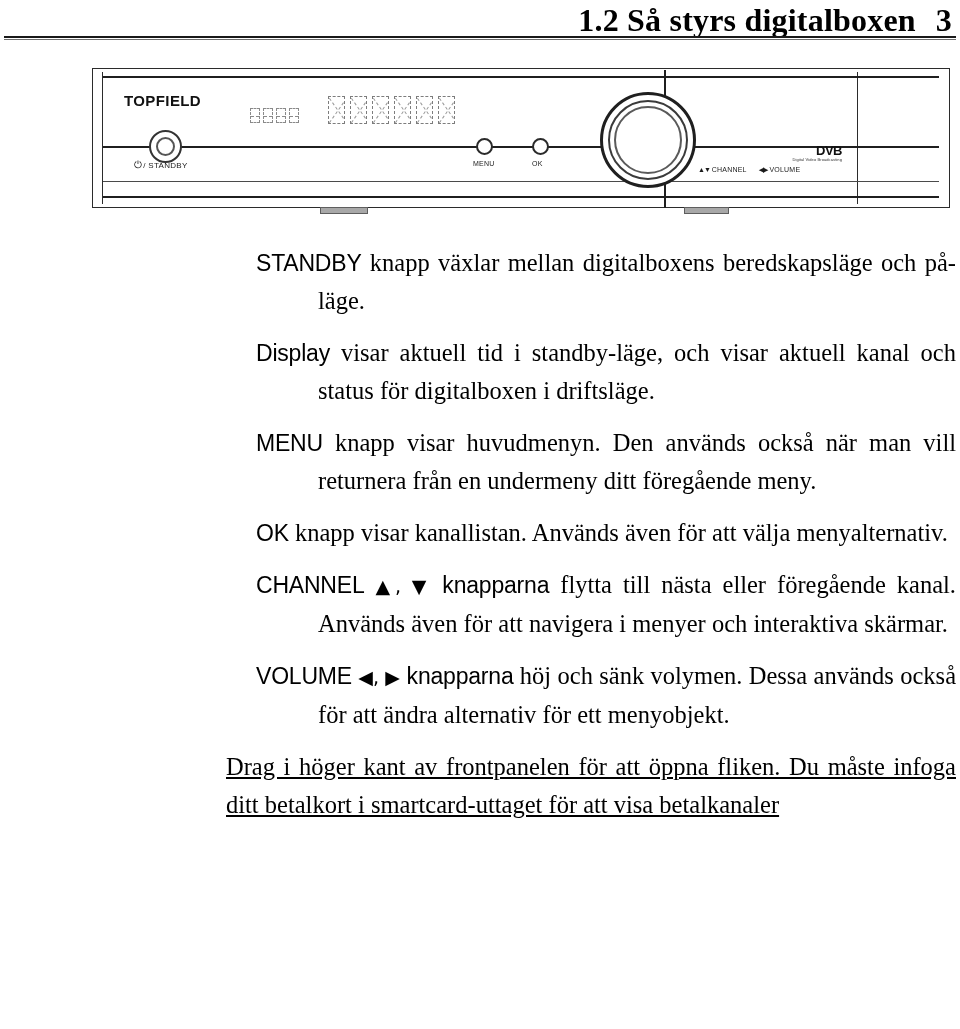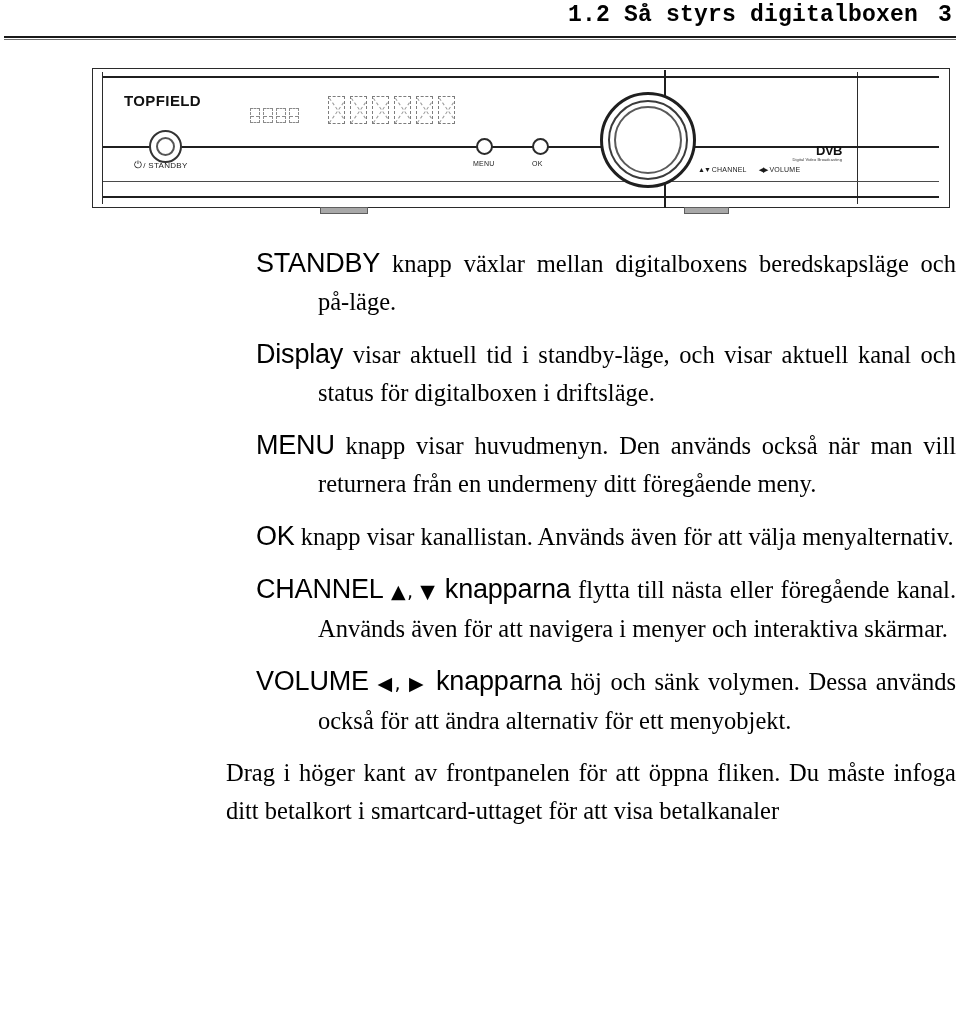--- a/index.html
+++ b/index.html
@@ -21,23 +21,23 @@
     position: absolute;
     top: 0px;
     left: 0px;
     width: 960px;
     height: 42px;
   }
   .header-line {
     position: absolute;
     top: 2px;
     right: 8px;
-    font-family: Liberation Mono, monospace;
+    font-family: Liberation Serif, serif;
     font-weight: bold;
-    font-size: 23px;
+    font-size: 32px;
     letter-spacing: 0.2px;
     white-space: nowrap;
   }
   .header-title { margin-right: 20px; }
   .header-pageno { }
 
   .header-rule {
     position: absolute;
     left: 4px;
     top: 36px;
@@ -309,24 +309,25 @@
     line-height: 38px;
     text-align: justify;
     text-justify: inter-word;
     padding-left: 92px;
     text-indent: -62px;
     hyphens: none;
   }
   p.para:last-child {
     padding-left: 0;
     text-indent: 0;
+    text-decoration: underline;
   }
   .kw {
     font-family: "Liberation Sans", "DejaVu Sans", sans-serif;
-    font-size: 27px;
+    font-size: 23px;
     letter-spacing: -0.2px;
   }
   .arrow {
     font-family: "DejaVu Sans", "Liberation Sans", sans-serif;
     font-size: 19px;
   }
 </style>
 </head>
 <body>
 

